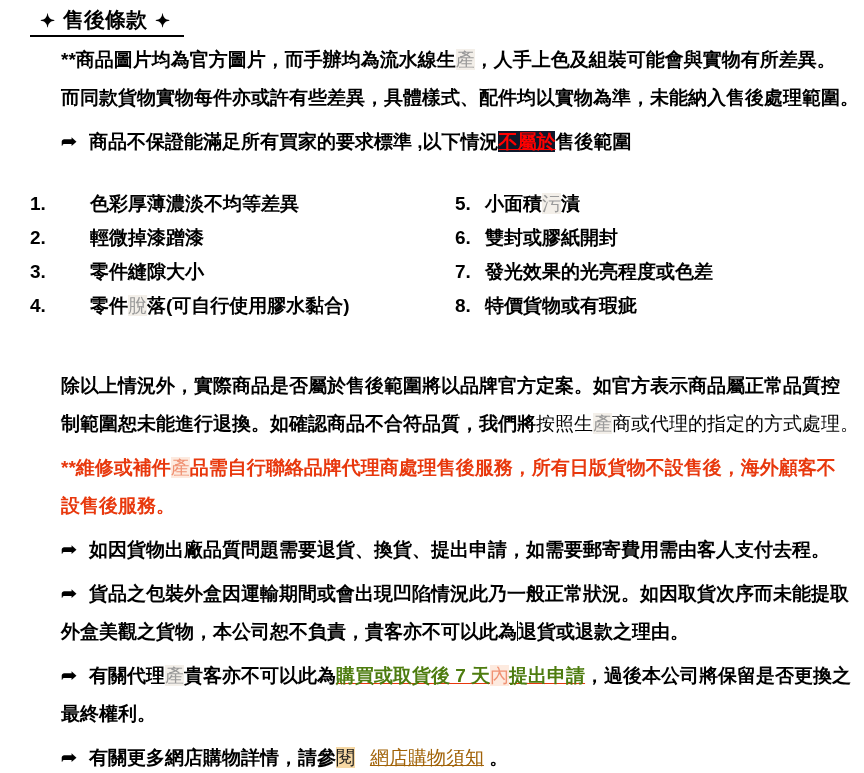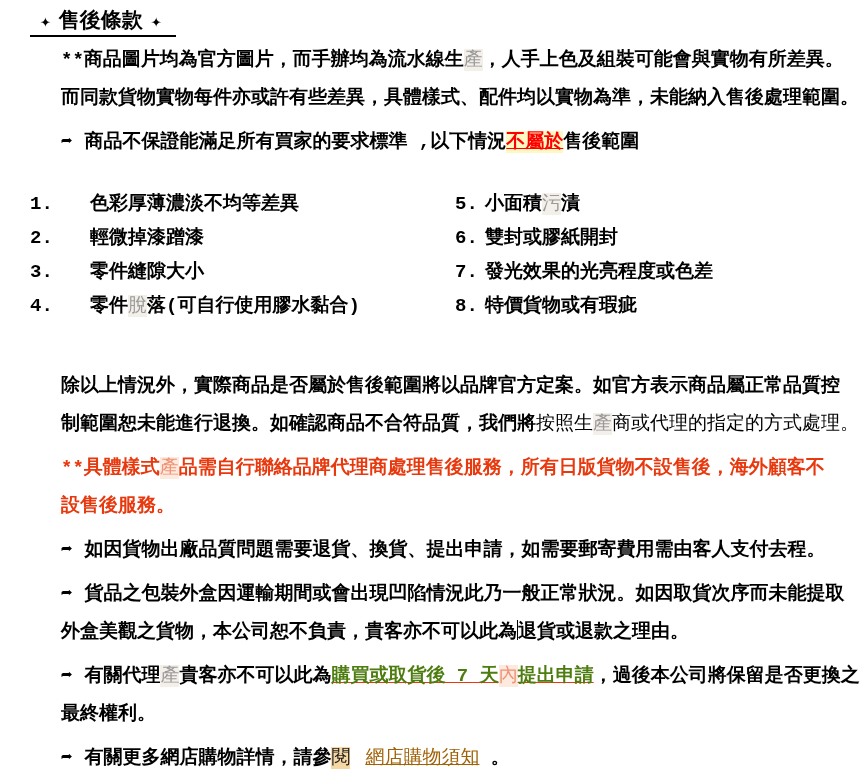--- a/index.html
+++ b/index.html
@@ -1,30 +1,30 @@
 <!DOCTYPE html>
 <html><head>
 <meta charset="utf-8">
 <style>
   html,body{margin:0;padding:0;background:#ffffff;}
   .doc{
     width:864px;height:773px;box-sizing:border-box;
     padding:6px 26px 0 30px;
-    font-family:Liberation Mono, monospace;
+    font-family:Liberation Sans, sans-serif;
     font-weight:bold;color:#000;
     font-size:19px;overflow:hidden;
   }
   .line{line-height:38px;white-space:nowrap;margin-left:31px;}
   .title{font-size:21px;display:inline-block;border-bottom:2px solid #000;padding:0 6px 1px 2px;margin-bottom:4px;}
   .title .star{font-size:18px;padding:0 8px;}
   .arrow{display:inline-block;margin-right:12px;transform:scaleY(.9);}
   .gap-s{height:6px;}
   .gap-m{height:26px;}
   .gap-l{height:44px;}
-  .hl{color:#ff0000;background:#fef9c3;text-decoration:underline;text-decoration-color:#ff0000;}
+  .hl{color:#ff0000;background:#0f172a;text-decoration:underline;text-decoration-color:#ff0000;}
   .red{color:#e8380d;}
   .redline{color:#4d7c0f;text-decoration:underline;text-decoration-color:#e8380d;}
   .link{color:#a16207;font-weight:normal;text-decoration:underline;cursor:pointer;padding-left:15px;}
   .fb{color:#9a9a9a;background:#f3efe9;font-weight:normal;}
   .fb-red{color:#f09274;background:#fdeadf;font-weight:normal;}
   .fb-box{color:#1a1a1a;background:#f6d8a4;font-weight:normal;}
   .thin{font-weight:normal;}
   .cols{display:flex;}
   .col-left{width:425px;}
   .col-right{flex:1;}
@@ -68,21 +68,21 @@
     </div>
   </div>
 
   <div class="gap-l"></div>
 
   <div class="line"><span>除以上情況外，實際商品是否屬於售後範圍將以品牌官方定案。如官方表示商品屬正常品質控</span></div>
   <div class="line"><span>制範圍恕未能進行退換。如確認商品不合符品質，我們將</span><span class="thin">按照生</span><span class="fb">產</span><span class="thin">商或代理的指定的方式處理。</span></div>
 
   <div class="gap-s"></div>
 
-  <div class="line red"><span>**具體樣式</span><span class="fb-red">產</span><span>品需自行聯絡品牌代理商處理售後服務，所有日版貨物不設售後，海外顧客不</span></div>
+  <div class="line red"><span>**維修或補件</span><span class="fb-red">產</span><span>品需自行聯絡品牌代理商處理售後服務，所有日版貨物不設售後，海外顧客不</span></div>
   <div class="line red"><span>設售後服務。</span></div>
 
   <div class="gap-s"></div>
 
   <div class="line"><span class="arrow">➦</span><span>如因貨物出廠品質問題需要退貨、換貨、提出申請，如需要郵寄費用需由客人支付去程。</span></div>
 
   <div class="gap-s"></div>
 
   <div class="line"><span class="arrow">➦</span><span>貨品之包裝外盒因運輸期間或會出現凹陷情況此乃一般正常狀況。如因取貨次序而未能提取</span></div>
   <div class="line"><span>外盒美觀之貨物，本公司恕不負責，貴客亦不可以此為</span><span class="caret"></span><span>退貨或退款之理由。</span></div>

